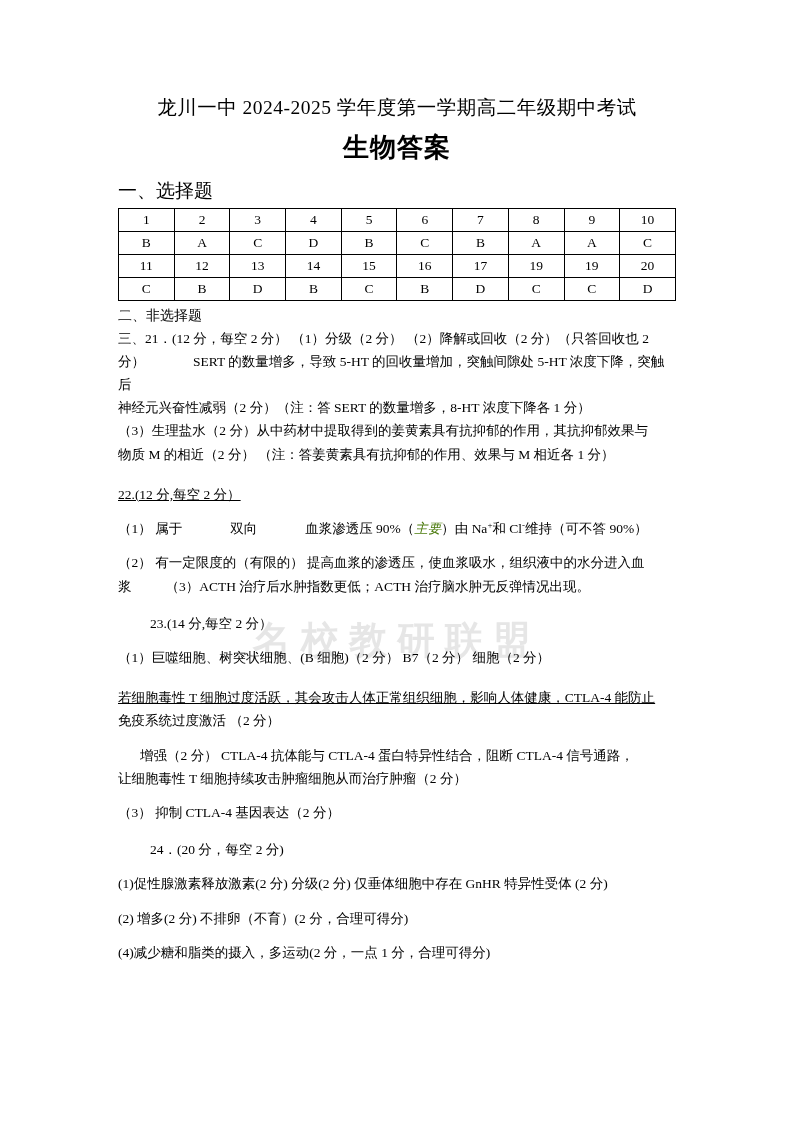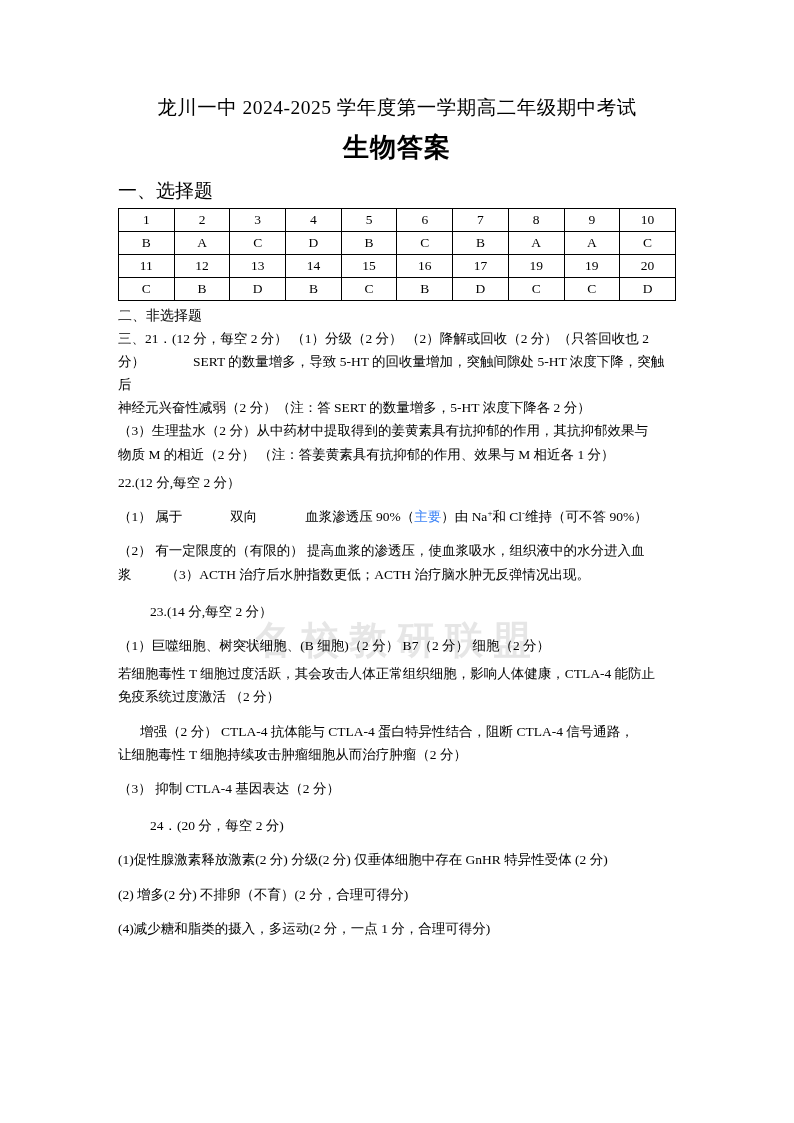--- a/index.html
+++ b/index.html
@@ -60,24 +60,24 @@
   .nonchoice-label {
     font-size: 14px;
     margin-top: 6px;
     margin-bottom: 2px;
   }
   .para {
     font-size: 13.5px;
     line-height: 1.72;
     margin: 0;
   }
-  .gap-s { margin-top: 5px; }
+  .gap-s { margin-top: 17px; text-decoration: underline; }
   .gap-m { margin-top: 11px; }
   .gap-l { margin-top: 14px; margin-left: 32px; }
-  .red { color: #3b82f6; }
+  .red { color: #4d7c0f; font-style: italic; }
   sup { font-size: 9px; vertical-align: super; }
   .sp2 { display: inline-block; width: 22px; }
   .sp3 { display: inline-block; width: 34px; }
   .sp4 { display: inline-block; width: 48px; }
   .watermark {
     position: absolute;
     left: 0; right: 0;
     top: 520px;
     text-align: center;
     font-size: 38px;
@@ -157,21 +157,21 @@
       </tr>
     </tbody>
       </table>
 
     <div class="nonchoice-label">二、非选择题</div>
 
     <div class="para">三、21．(12 分，每空 2 分） （1）分级（2 分） （2）降解或回收（2 分）（只答回收也 2</div>
     <div class="para">
       <span>分）</span><span class="sp4"></span><span>SERT 的数量增多，导致 5-HT 的回收量增加，突触间隙处 5-HT 浓度下降，突触后</span>
     </div>
-    <div class="para">神经元兴奋性减弱（2 分）（注：答 SERT 的数量增多，5-HT 浓度下降各 2 分）</div>
+    <div class="para">神经元兴奋性减弱（2 分）（注：答 SERT 的数量增多，8-HT 浓度下降各 1 分）</div>
     <div class="para">（3）生理盐水（2 分）从中药材中提取得到的姜黄素具有抗抑郁的作用，其抗抑郁效果与</div>
     <div class="para">物质 M 的相近（2 分） （注：答姜黄素具有抗抑郁的作用、效果与 M 相近各 1 分）</div>
 
     <div class="para gap-s">22.(12 分,每空 2 分）</div>
     <div class="para gap-m">
       <span>（1） 属于</span><span class="sp4"></span><span>双向</span><span class="sp4"></span><span>血浆渗透压 90%（</span><span class="red">主要</span><span>）由 Na</span><sup>+</sup><span>和 Cl</span><sup>-</sup><span>维持（可不答 90%）</span>
     </div>
     <div class="para gap-m">（2） 有一定限度的（有限的） 提高血浆的渗透压，使血浆吸水，组织液中的水分进入血</div>
     <div class="para">
       <span>浆</span><span class="sp3"></span><span>（3）ACTH 治疗后水肿指数更低；ACTH 治疗脑水肿无反弹情况出现。</span>

